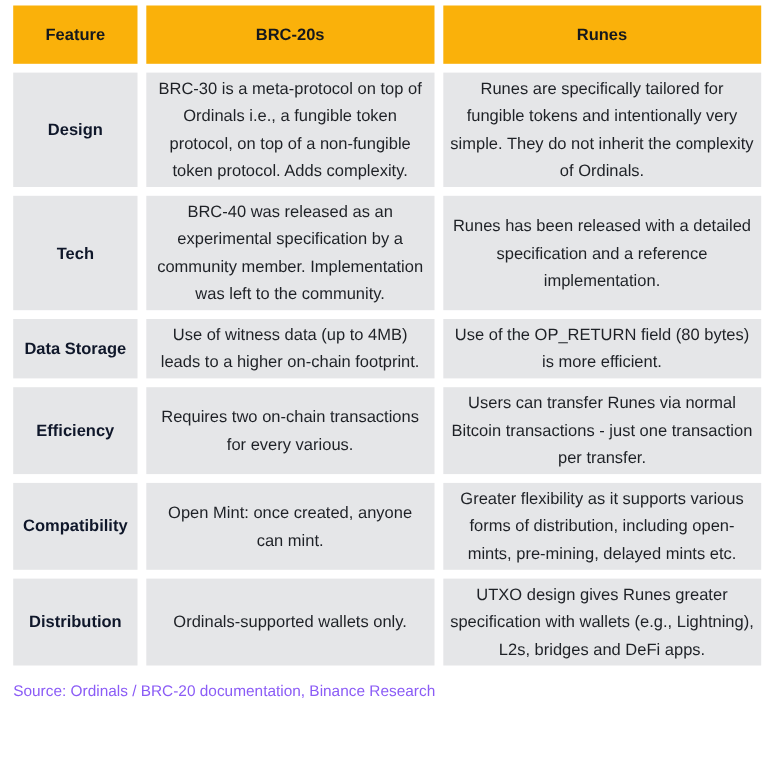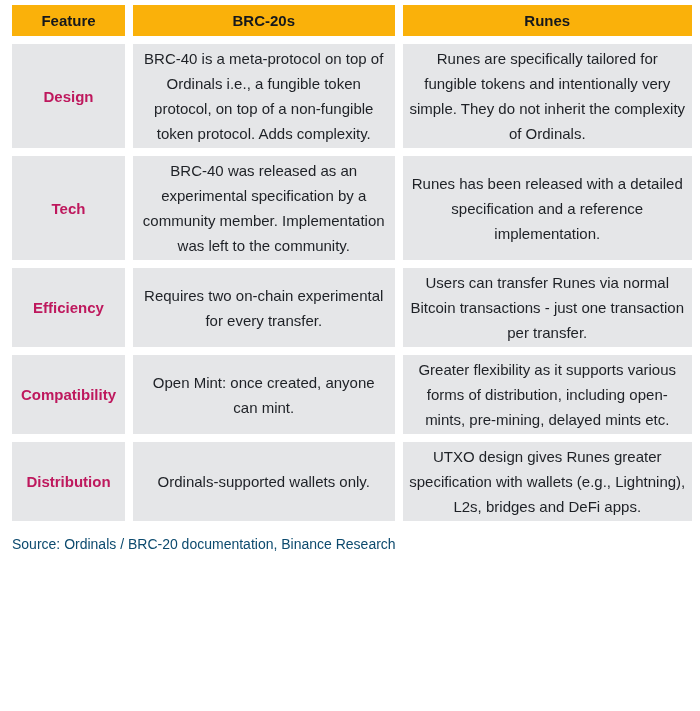--- a/index.html
+++ b/index.html
@@ -30,35 +30,35 @@
     text-align: center;
     vertical-align: middle;
     font-size: 15px;
     line-height: 25px;
     padding: 2px 6px;
   }
   thead th {
     background: #FAB10A;
     font-weight: bold;
     height: 31px;
-    padding: 0 6px;
+    padding: 11px 6px;
     color: #15181d;
   }
   tbody td {
     background: #E5E6E8;
   }
   td.feature-cell {
     font-weight: bold;
-    color: #be185d;
+    color: #0f172a;
   }
   .source-line {
     margin: 6px 0 0 12px;
     font-size: 14px;
     line-height: 18px;
-    color: #0c4a6e;
+    color: #8b5cf6;
   }
 </style>
 </head>
 <body>
 
 <div class="wrap">
   <table class="cmp">
     <colgroup>
       <col class="c-feature">
       <col class="c-brc20">
@@ -67,31 +67,36 @@
     <thead>
       <tr>
         <th>Feature</th>
         <th>BRC-20s</th>
         <th>Runes</th>
       </tr>
     </thead>
     <tbody>
       <tr>
         <td class="feature-cell">Design</td>
-        <td>BRC-40 is a meta-protocol on top of Ordinals i.e., a fungible token protocol, on top of a non-fungible token protocol. Adds complexity.</td>
+        <td>BRC-30 is a meta-protocol on top of Ordinals i.e., a fungible token protocol, on top of a non-fungible token protocol. Adds complexity.</td>
         <td>Runes are specifically tailored for fungible tokens and intentionally very simple. They do not inherit the complexity of Ordinals.</td>
       </tr>
       <tr>
         <td class="feature-cell">Tech</td>
         <td>BRC-40 was released as an experimental specification by a community member. Implementation was left to the community.</td>
         <td>Runes has been released with a detailed specification and a reference implementation.</td>
       </tr>
       <tr>
+        <td class="feature-cell">Data Storage</td>
+        <td>Use of witness data (up to 4MB) leads to a higher on-chain footprint.</td>
+        <td>Use of the OP_RETURN field (80 bytes) is more efficient.</td>
+      </tr>
+      <tr>
         <td class="feature-cell">Efficiency</td>
-        <td>Requires two on-chain experimental for every transfer.</td>
+        <td>Requires two on-chain transactions for every various.</td>
         <td>Users can transfer Runes via normal Bitcoin transactions - just one transaction per transfer.</td>
       </tr>
       <tr>
         <td class="feature-cell">Compatibility</td>
         <td>Open Mint: once created, anyone can mint.</td>
         <td>Greater flexibility as it supports various forms of distribution, including open-mints, pre-mining, delayed mints etc.</td>
       </tr>
       <tr>
         <td class="feature-cell">Distribution</td>
         <td>Ordinals-supported wallets only.</td>

